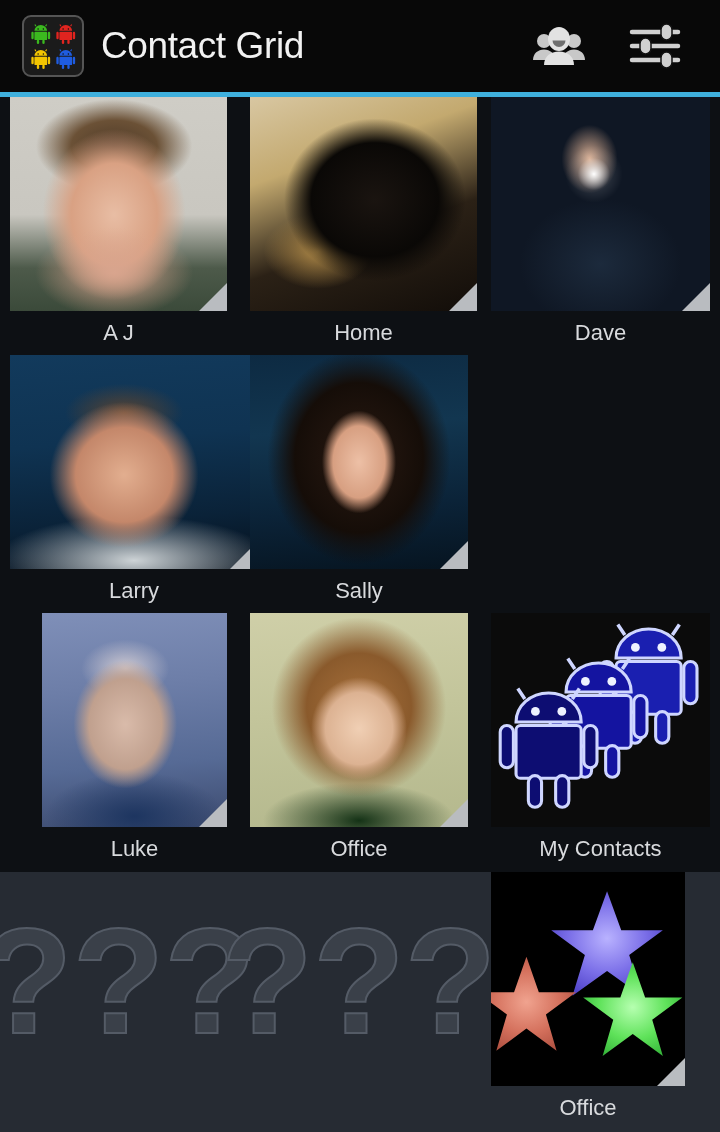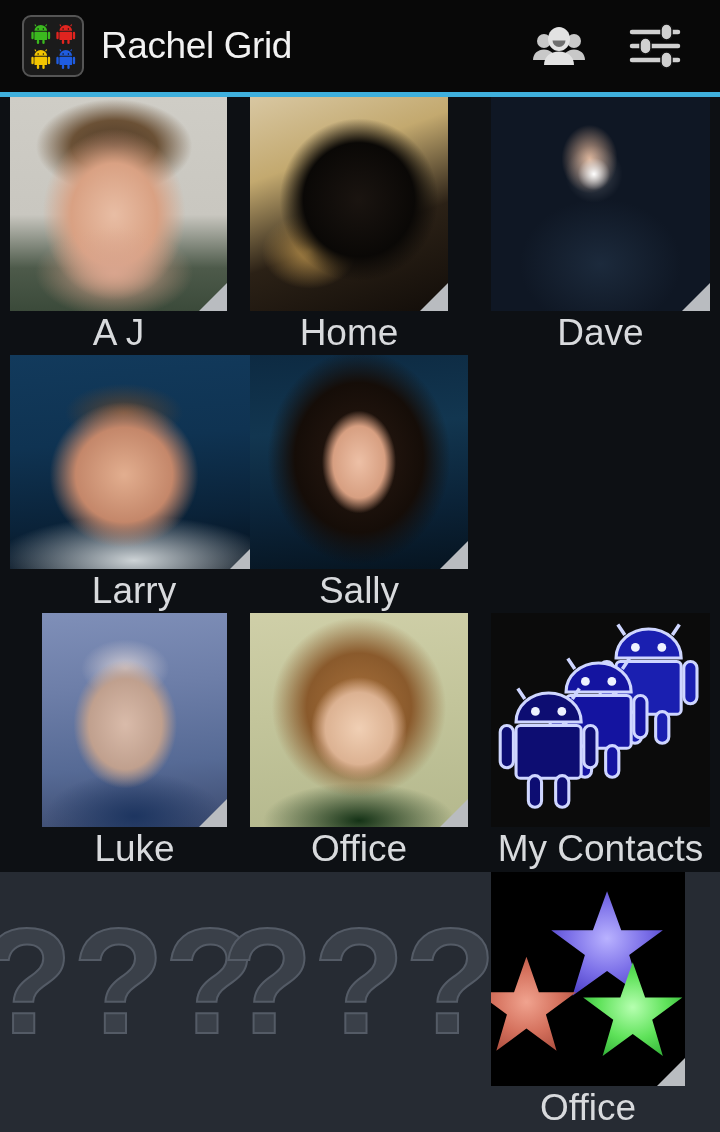--- a/index.html
+++ b/index.html
@@ -57,21 +57,21 @@
   }
   .fold {
     position:absolute; right:0; bottom:0;
     width:0; height:0;
     border-left:28px solid transparent;
     border-bottom:28px solid #b9bcc0;
   }
   .label {
     text-align:center;
     color:#d8dadd;
-    font-size:37px;
+    font-size:22px;
     line-height:44px;
     white-space:nowrap;
     overflow:hidden;
   }
 
   
   #row4-bg {
     position:absolute; left:0; top:775px; width:720px; height:260px;
     background:#262b33;
   }
@@ -183,21 +183,21 @@
       <rect x="2.4" y="10" width="2.4" height="7.5" rx="1.2"></rect>
           <rect x="19.2" y="10" width="2.4" height="7.5" rx="1.2"></rect>
       <rect x="8" y="18" width="2.4" height="4.4" rx="1.2"></rect>
           <rect x="13.6" y="18" width="2.4" height="4.4" rx="1.2"></rect>
       <circle cx="9.3" cy="7.2" r="0.75" fill="#0b0b0b"></circle>
           <circle cx="14.7" cy="7.2" r="0.75" fill="#0b0b0b"></circle>
         </g>
     </svg>
   </div>
 
-  <div id="app-title">Rachel Grid</div>
+  <div id="app-title">Contact Grid</div>
 
   <div id="header-actions">
     <div class="hdr-btn">
       <svg width="56" height="44" viewBox="0 0 56 44">
         <g fill="#c8c8c8">
           <circle cx="13" cy="17" r="7"></circle>
           <path d="M2 36c0-6.4 5-10.5 11-10.5S24 29.6 24 36z"></path>
           <circle cx="43" cy="17" r="7"></circle>
           <path d="M32 36c0-6.4 5-10.5 11-10.5S54 29.6 54 36z"></path>
         </g>
@@ -232,21 +232,21 @@
 
   <div class="row" style="top:0px;height:258px;">
 
     <div class="cell" style="left:10px;width:217px;">
       <div class="photo p-aj" style="height:214px;">
         <div class="fold"></div>
       </div>
       <div class="label">A J</div>
     </div>
 
-    <div class="cell" style="left:250px;width:198px;">
+    <div class="cell" style="left:250px;width:227px;">
       <div class="photo p-home" style="height:214px;">
         <div class="fold"></div>
       </div>
       <div class="label">Home</div>
     </div>
 
     <div class="cell" style="left:491px;width:219px;">
       <div class="photo p-dave" style="height:214px;">
         <div class="fold"></div>
       </div>

